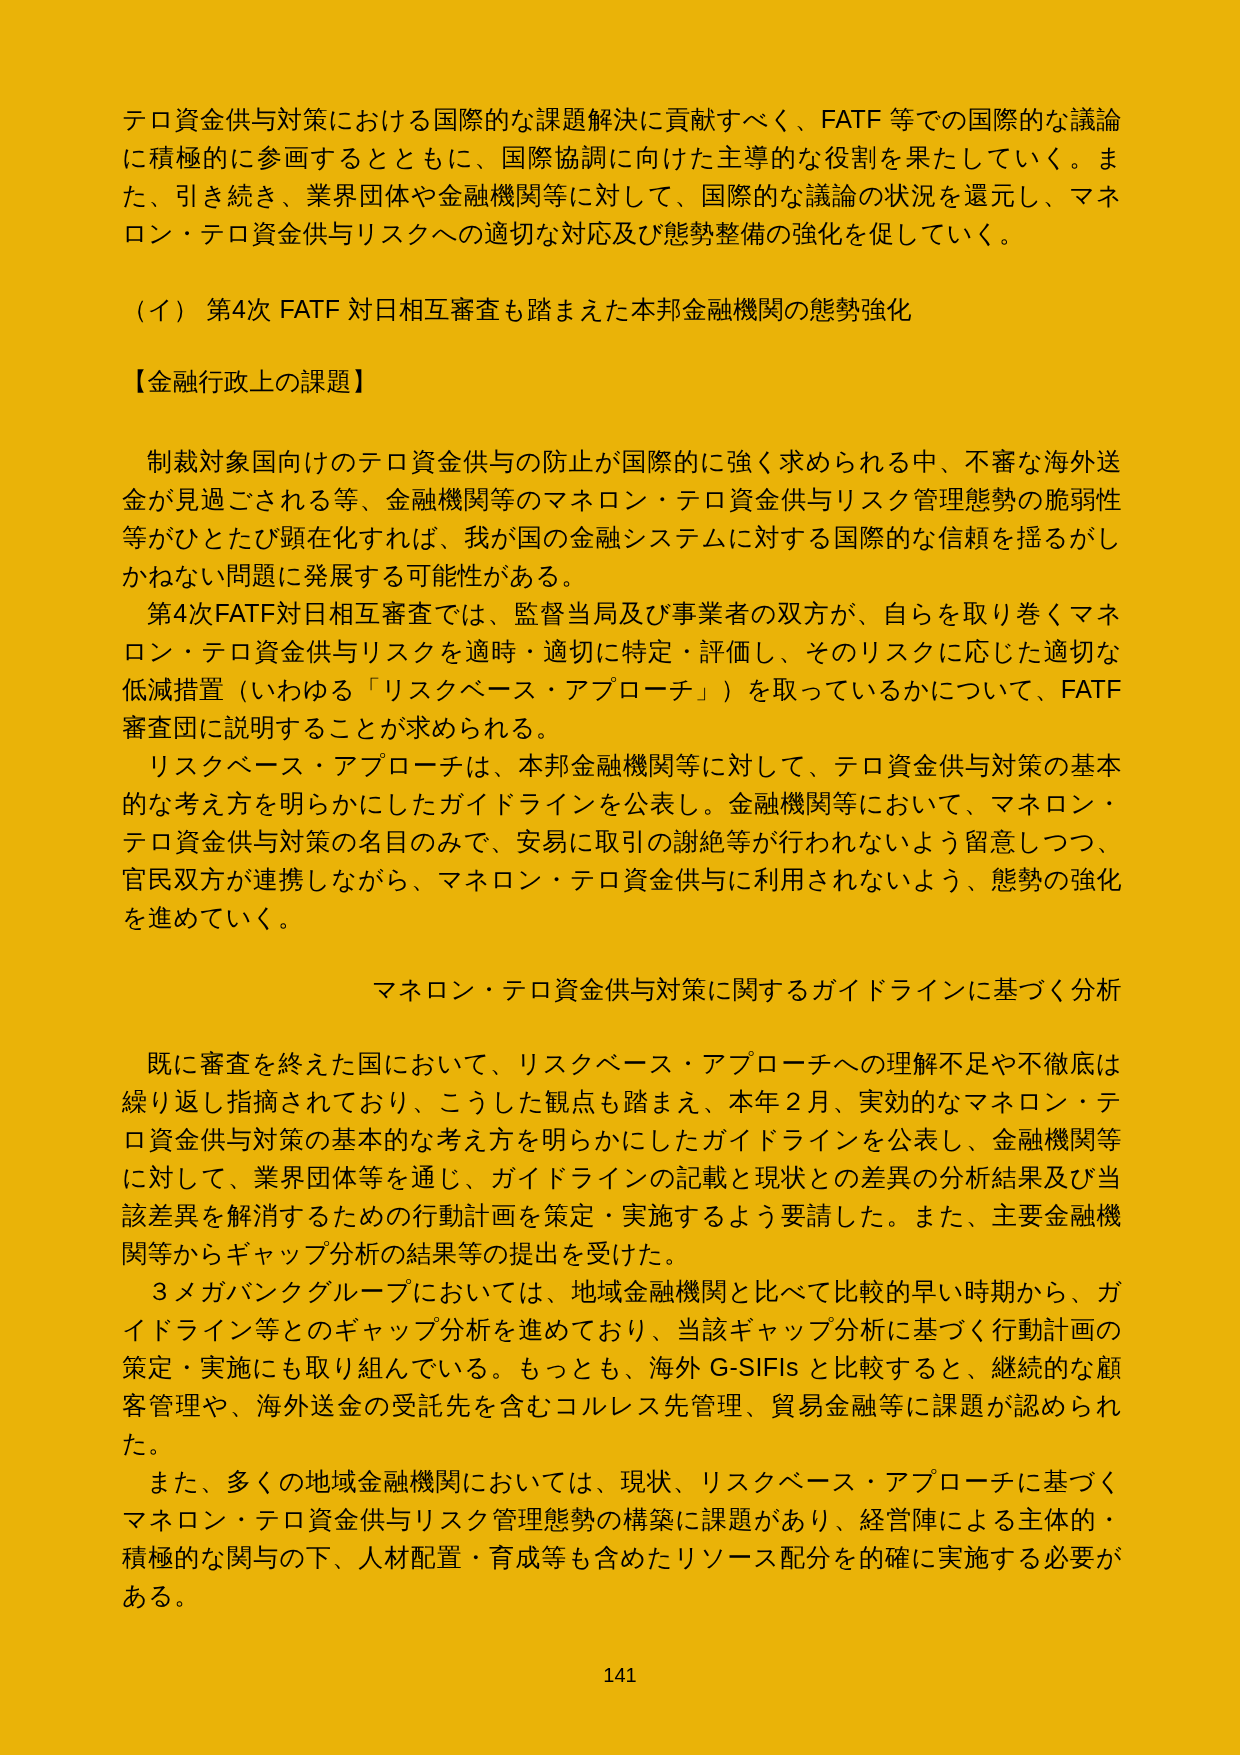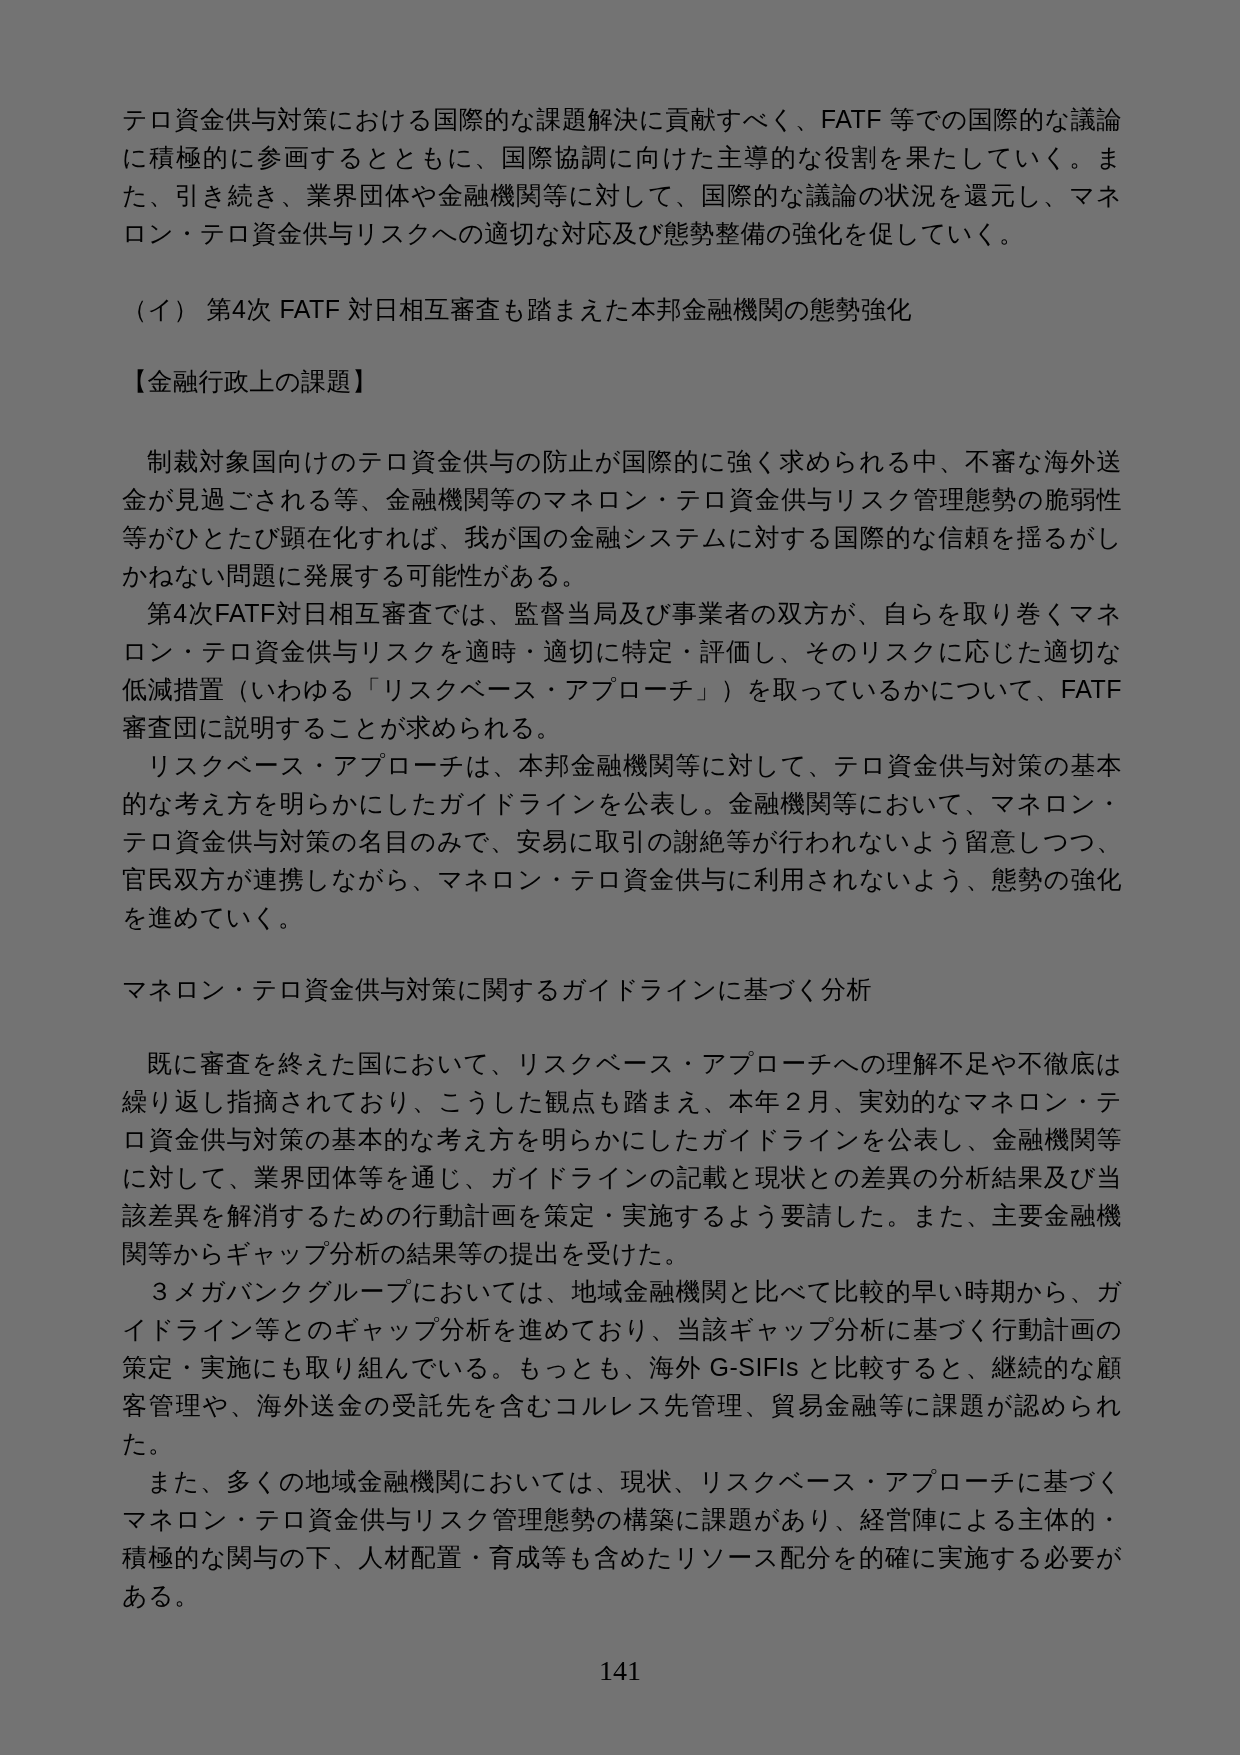--- a/index.html
+++ b/index.html
@@ -5,21 +5,21 @@
   html, body {
     margin: 0;
     padding: 0;
     background: #ffffff;
   }
   .page {
     position: relative;
     width: 1240px;
     height: 1755px;
     margin: 0 auto;
-    background: #737373;
+    background: #eab308;
     color: #000000;
     font-family: "Liberation Sans", "DejaVu Sans", sans-serif;
     overflow: hidden;
     box-sizing: border-box;
   }
   .content {
     position: absolute;
     top: 100px;
     left: 122px;
     width: 1000px;
@@ -45,29 +45,30 @@
     margin-top: 38px;
     margin-bottom: 32px;
   }
   .block-heading {
     margin-top: 34px;
     margin-bottom: 42px;
   }
   .sub-heading {
     margin-top: 34px;
     margin-bottom: 36px;
+    text-align: right;
   }
   .page-footer {
     position: absolute;
     bottom: 68px;
     left: 0;
     width: 100%;
     text-align: center;
-    font-family: Liberation Serif, serif;
-    font-size: 28px;
+    font-family: Liberation Sans, sans-serif;
+    font-size: 20px;
     color: #000000;
   }
 </style>
 </head>
 <body>
 
 <div class="page">
   <div class="content">
 
     <p class="para">テロ資金供与対策における国際的な課題解決に貢献すべく、FATF 等での国際的な議論に積極的に参画するとともに、国際協調に向けた主導的な役割を果たしていく。また、引き続き、業界団体や金融機関等に対して、国際的な議論の状況を還元し、マネロン・テロ資金供与リスクへの適切な対応及び態勢整備の強化を促していく。</p>

